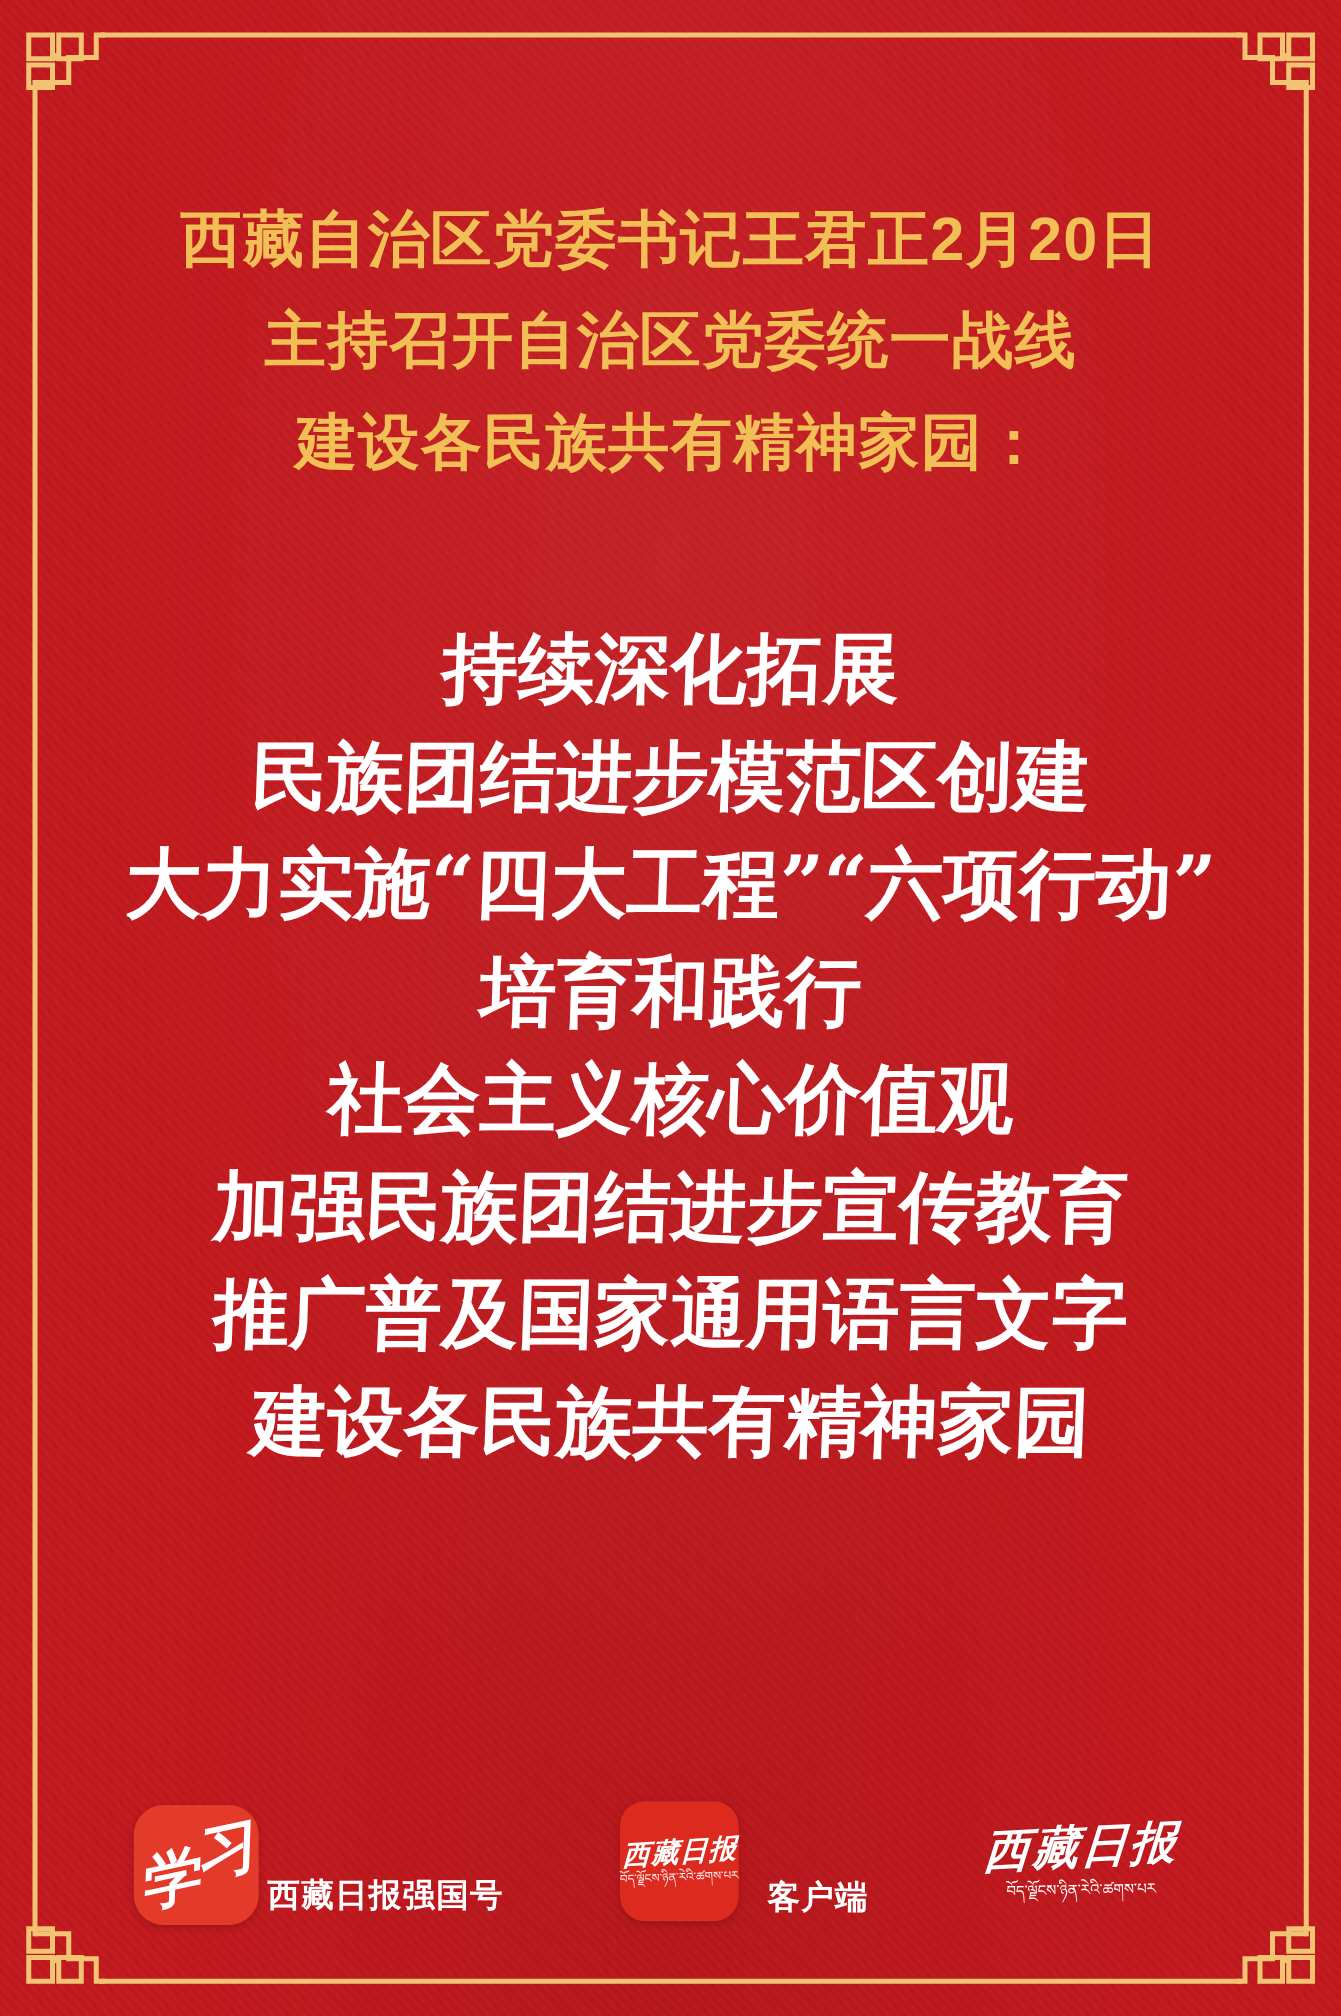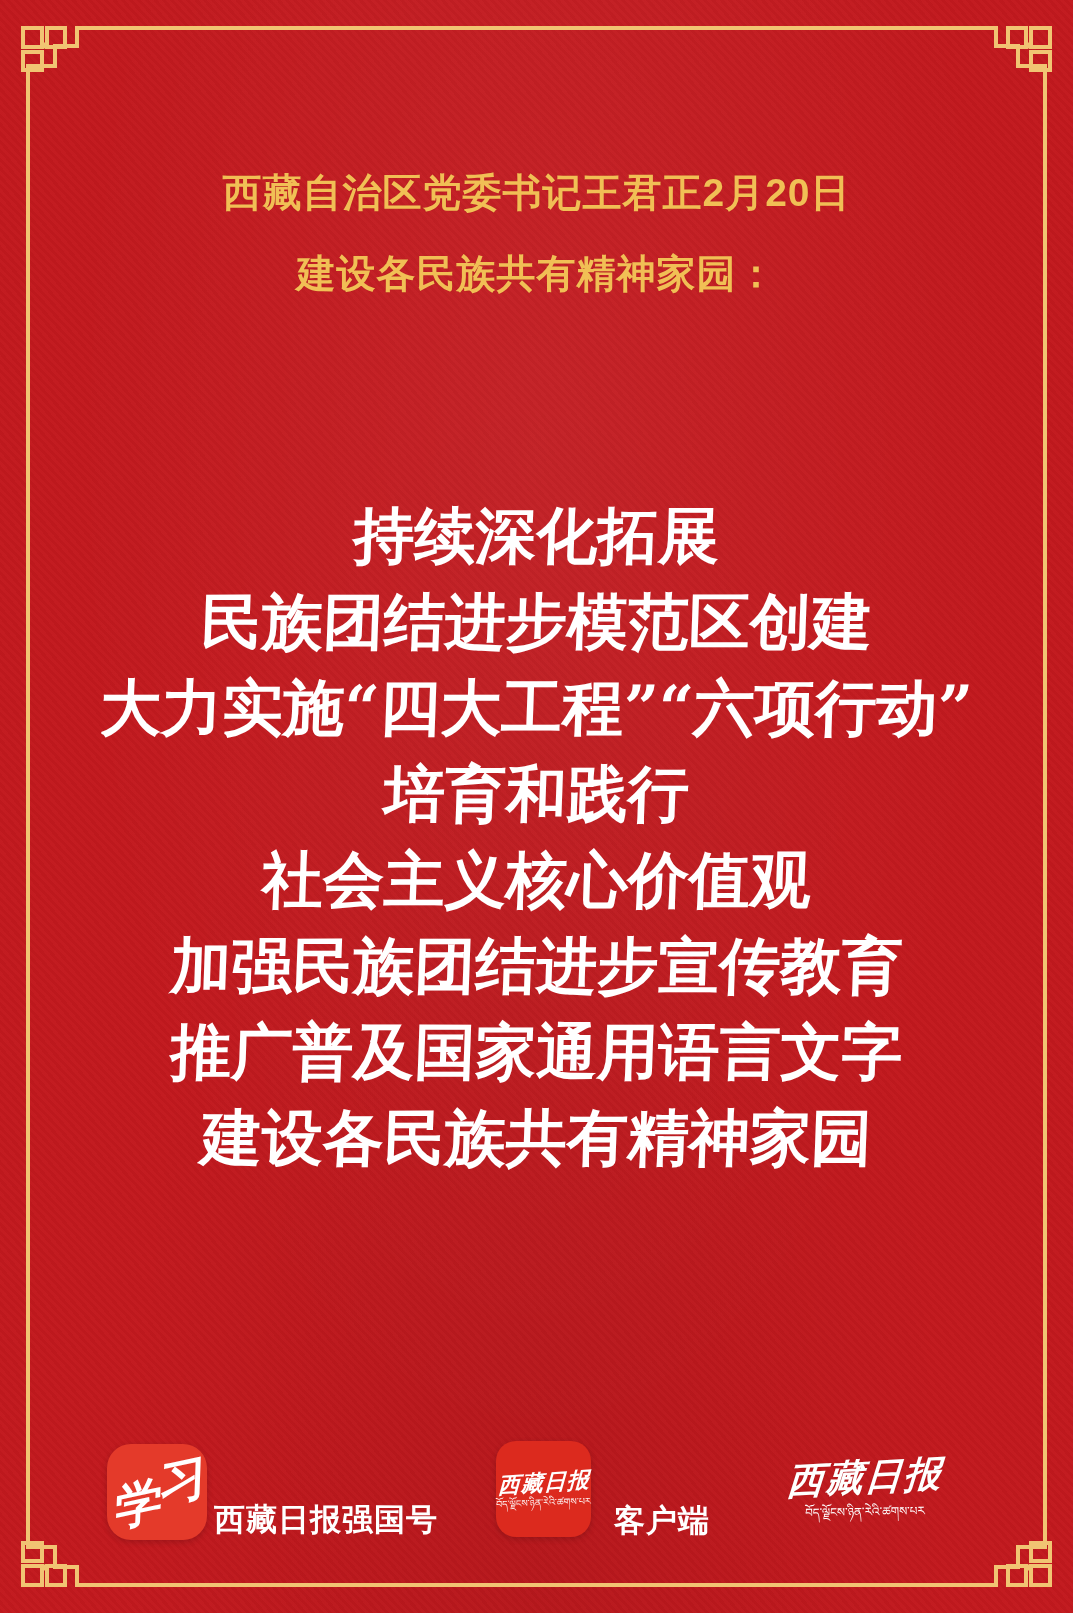--- a/index.html
+++ b/index.html
@@ -27,21 +27,21 @@
   .corner{position:absolute;width:84px;height:84px;}
   .corner-tl{left:0;top:0;}
   .corner-tr{left:989px;top:0;transform:scaleX(-1);}
   .corner-bl{left:0;top:1529px;transform:scaleY(-1);}
   .corner-br{left:989px;top:1529px;transform:scale(-1,-1);}
   
   .headline{
     position:absolute;left:0;top:152px;width:100%;
     text-align:center;
     color:#f1bf55;
-    font-size:39px;line-height:81px;
+    font-size:49px;line-height:81px;
     font-weight:900;letter-spacing:1px;
     font-family:"Liberation Sans", sans-serif;
     text-shadow:0 0 1px rgba(0,0,0,0.12);
   }
   
   .bodytext{
     position:absolute;left:0;top:493px;width:100%;
     text-align:center;
     color:#ffffff;
     font-size:61px;line-height:86px;
@@ -61,21 +61,21 @@
   .xuexi-glyphs{
     transform:rotate(-12deg);
     font-family:"DejaVu Serif", serif;
     font-style:italic;font-weight:bold;font-size:48px;line-height:1;
     display:flex;
   }
   .xuexi-glyphs .g1{display:inline-block;transform:translateY(7px);}
   .xuexi-glyphs .g2{display:inline-block;transform:translateY(-7px);}
   .footer-label{
     position:absolute;color:#ffffff;
-    font-size:31px;font-weight:800;letter-spacing:1px;
+    font-size:26px;font-weight:800;letter-spacing:1px;
     font-family:Liberation Mono, monospace;
   }
   .qiangguo-label{left:214px;top:1499px;}
   .client-label{left:614px;top:1500px;}
   .client-icon{
     left:496px;top:1441px;width:95px;height:96px;border-radius:20px;
     background:#dc2a1e;flex-direction:column;
   }
   .client-icon .ci-title{
     font-family:"DejaVu Serif", serif;font-style:italic;font-weight:bold;
@@ -145,20 +145,21 @@
       <path d="M84 28 H77 V46 H55 V66 H28"></path>
       <rect x="23" y="28" width="19" height="19"></rect>
       <rect x="47" y="28" width="18" height="19"></rect>
       <rect x="23" y="52" width="19" height="18"></rect>
     </g>
     <rect x="42.5" y="42.5" width="6" height="6" fill="#f1c473"></rect>
   </svg>
 
   <div class="headline">
     <div class="line">西藏自治区党委书记王君正2月20日</div>
+    <div class="line">主持召开自治区党委统一战线</div>
     <div class="line">建设各民族共有精神家园：</div>
   </div>
 
   <div class="bodytext">
     <div class="line">持续深化拓展</div>
     <div class="line">民族团结进步模范区创建</div>
     <div class="line">大力实施“四大工程”“六项行动”</div>
     <div class="line">培育和践行</div>
     <div class="line">社会主义核心价值观</div>
     <div class="line">加强民族团结进步宣传教育</div>

